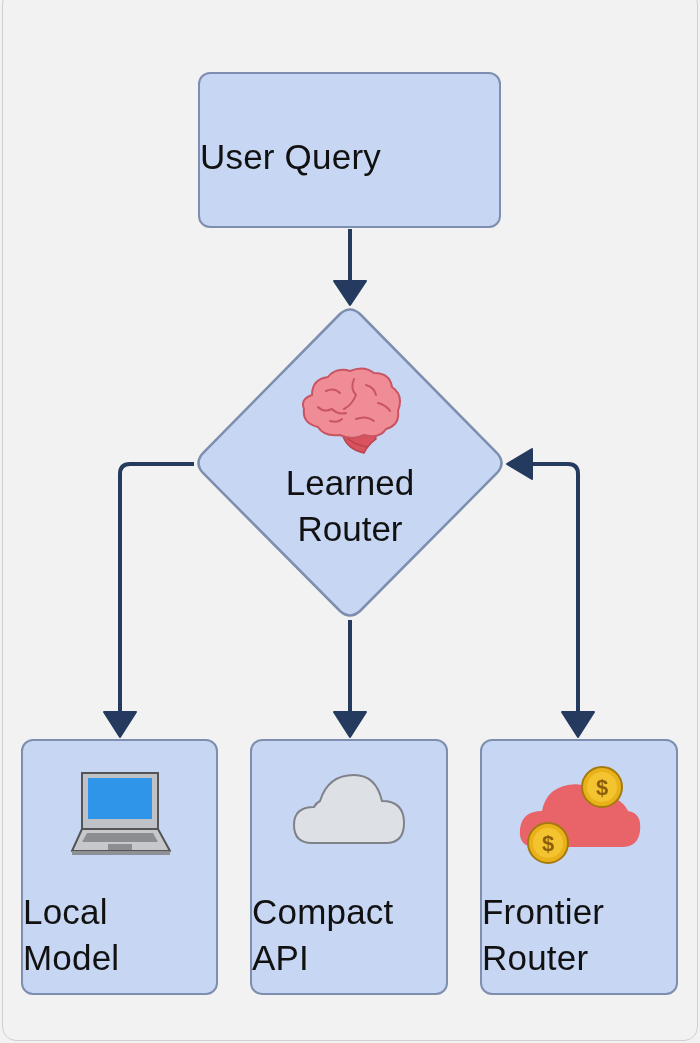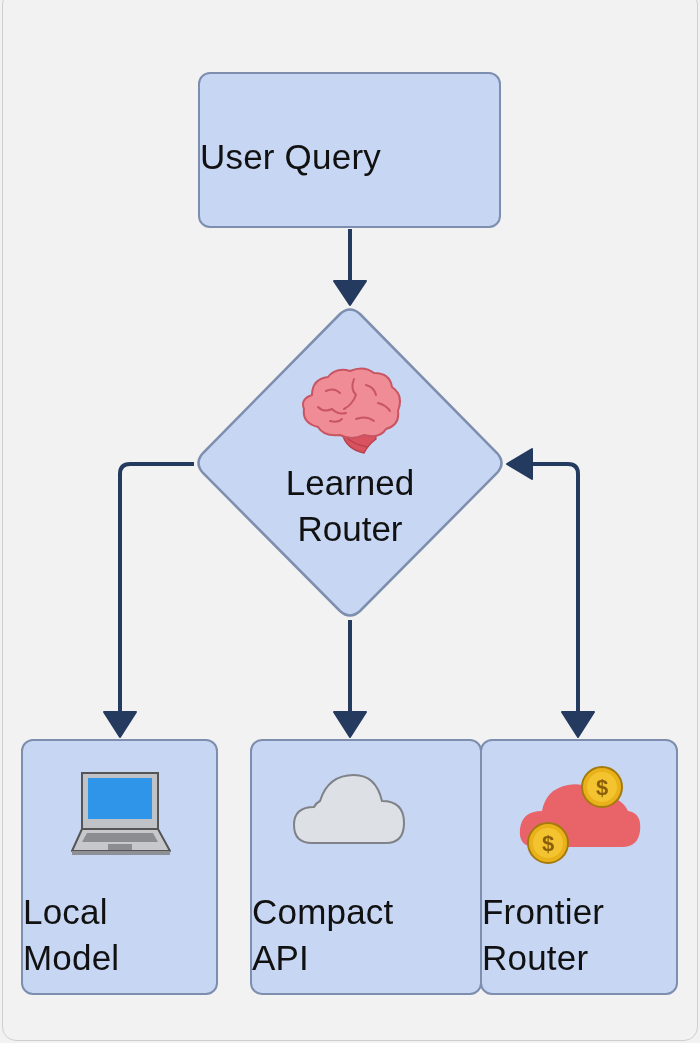--- a/index.html
+++ b/index.html
@@ -20,21 +20,21 @@
     color: #111; text-align: left;
   }
   .node .label {
     position: absolute; left: 0; right: 0; font-size: 35px; line-height: 46px;
     letter-spacing: 0.2px;
   }
   #user-query { left: 198px; top: 72px; width: 303px; height: 156px; }
   #user-query .label { top: 60px; }
   .model { top: 739px; height: 256px; }
   #local { left: 21px; width: 197px; }
-  #compact { left: 250px; width: 232px; }
+  #compact { left: 250px; width: 198px; }
   #frontier { left: 480px; width: 198px; }
   .model .label { top: 148px; white-space: pre-line; }
   .icon { position: absolute; }
   #router-label {
     position: absolute; left: 250px; width: 200px; top: 460px; text-align: center;
     font-size: 35px; line-height: 46px; color: #111; white-space: pre-line;
   }
 </style>
 </head>
 <body>

